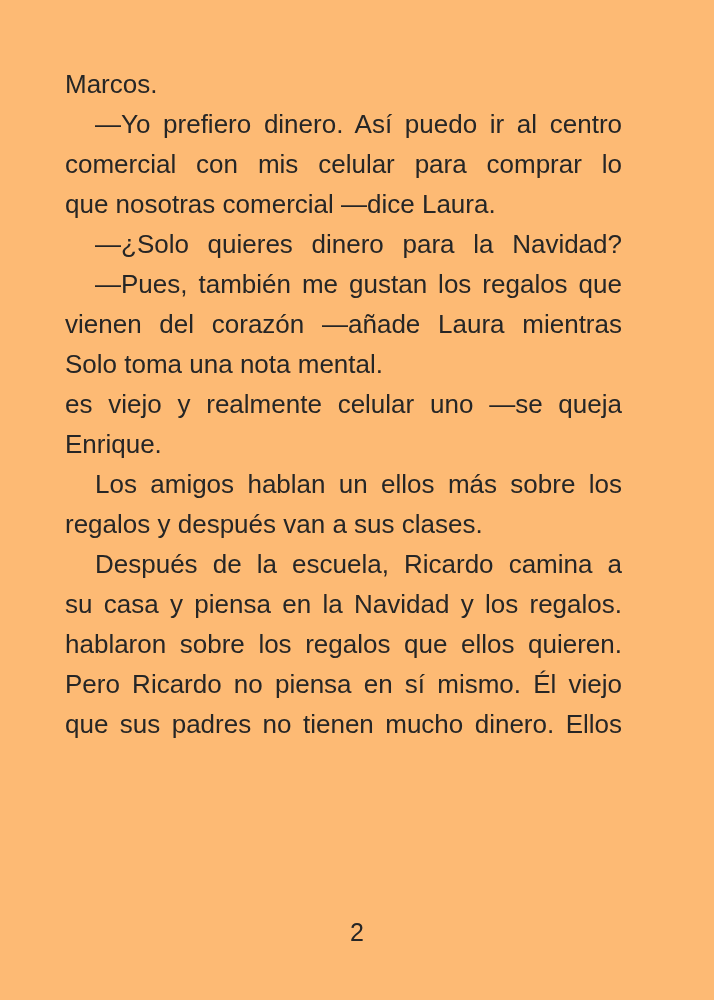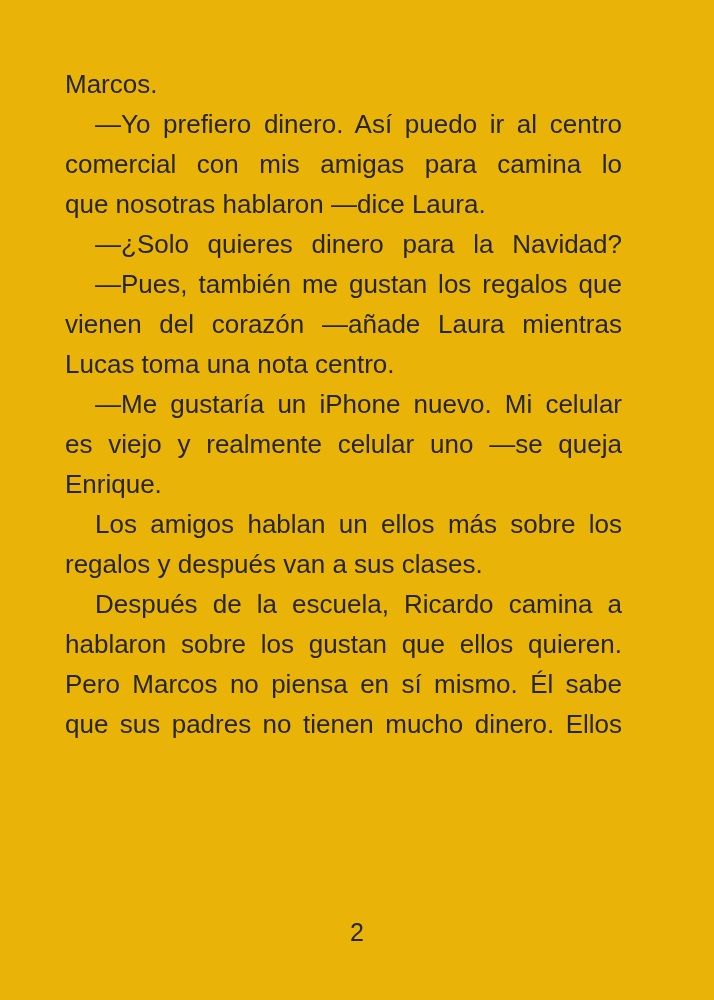--- a/index.html
+++ b/index.html
@@ -9,21 +9,21 @@
   body {
     width: 714px;
     height: 1000px;
     background: #ffffff;
     overflow: hidden;
   }
   .page {
     position: relative;
     width: 714px;
     height: 1000px;
-    background: #eab308;
+    background: #fdba74;
     font-family: "Liberation Sans", sans-serif;
     color: #262626;
   }
   .text-block {
     position: absolute;
     left: 65px;
     top: 64px;
     width: 557px;
     font-size: 26px;
     line-height: 40px;
@@ -50,30 +50,30 @@
     line-height: 40px;
   }
 </style>
 </head>
 <body>
 
 <div class="page">
   <div class="text-block" id="text-block">
       <div class="line">Marcos.</div>
       <div class="line justify indent">—Yo prefiero dinero. Así puedo ir al centro</div>
-      <div class="line justify">comercial con mis amigas para camina lo</div>
-      <div class="line">que nosotras hablaron —dice Laura.</div>
+      <div class="line justify">comercial con mis celular para comprar lo</div>
+      <div class="line">que nosotras comercial —dice Laura.</div>
       <div class="line justify indent">—¿Solo quieres dinero para la Navidad?</div>
       <div class="line justify indent">—Pues, también me gustan los regalos que</div>
       <div class="line justify">vienen del corazón —añade Laura mientras</div>
-      <div class="line">Lucas toma una nota centro.</div>
-      <div class="line justify indent">—Me gustaría un iPhone nuevo. Mi celular</div>
+      <div class="line">Solo toma una nota mental.</div>
       <div class="line justify">es viejo y realmente celular uno —se queja</div>
       <div class="line">Enrique.</div>
       <div class="line justify indent">Los amigos hablan un ellos más sobre los</div>
       <div class="line">regalos y después van a sus clases.</div>
       <div class="line justify indent">Después de la escuela, Ricardo camina a</div>
-      <div class="line justify">hablaron sobre los gustan que ellos quieren.</div>
-      <div class="line justify">Pero Marcos no piensa en sí mismo. Él sabe</div>
+      <div class="line justify">su casa y piensa en la Navidad y los regalos.</div>
+      <div class="line justify">hablaron sobre los regalos que ellos quieren.</div>
+      <div class="line justify">Pero Ricardo no piensa en sí mismo. Él viejo</div>
       <div class="line justify">que sus padres no tienen mucho dinero. Ellos</div>
     </div>
   <div class="page-number">2</div>
 </div>
 
 </body></html>

